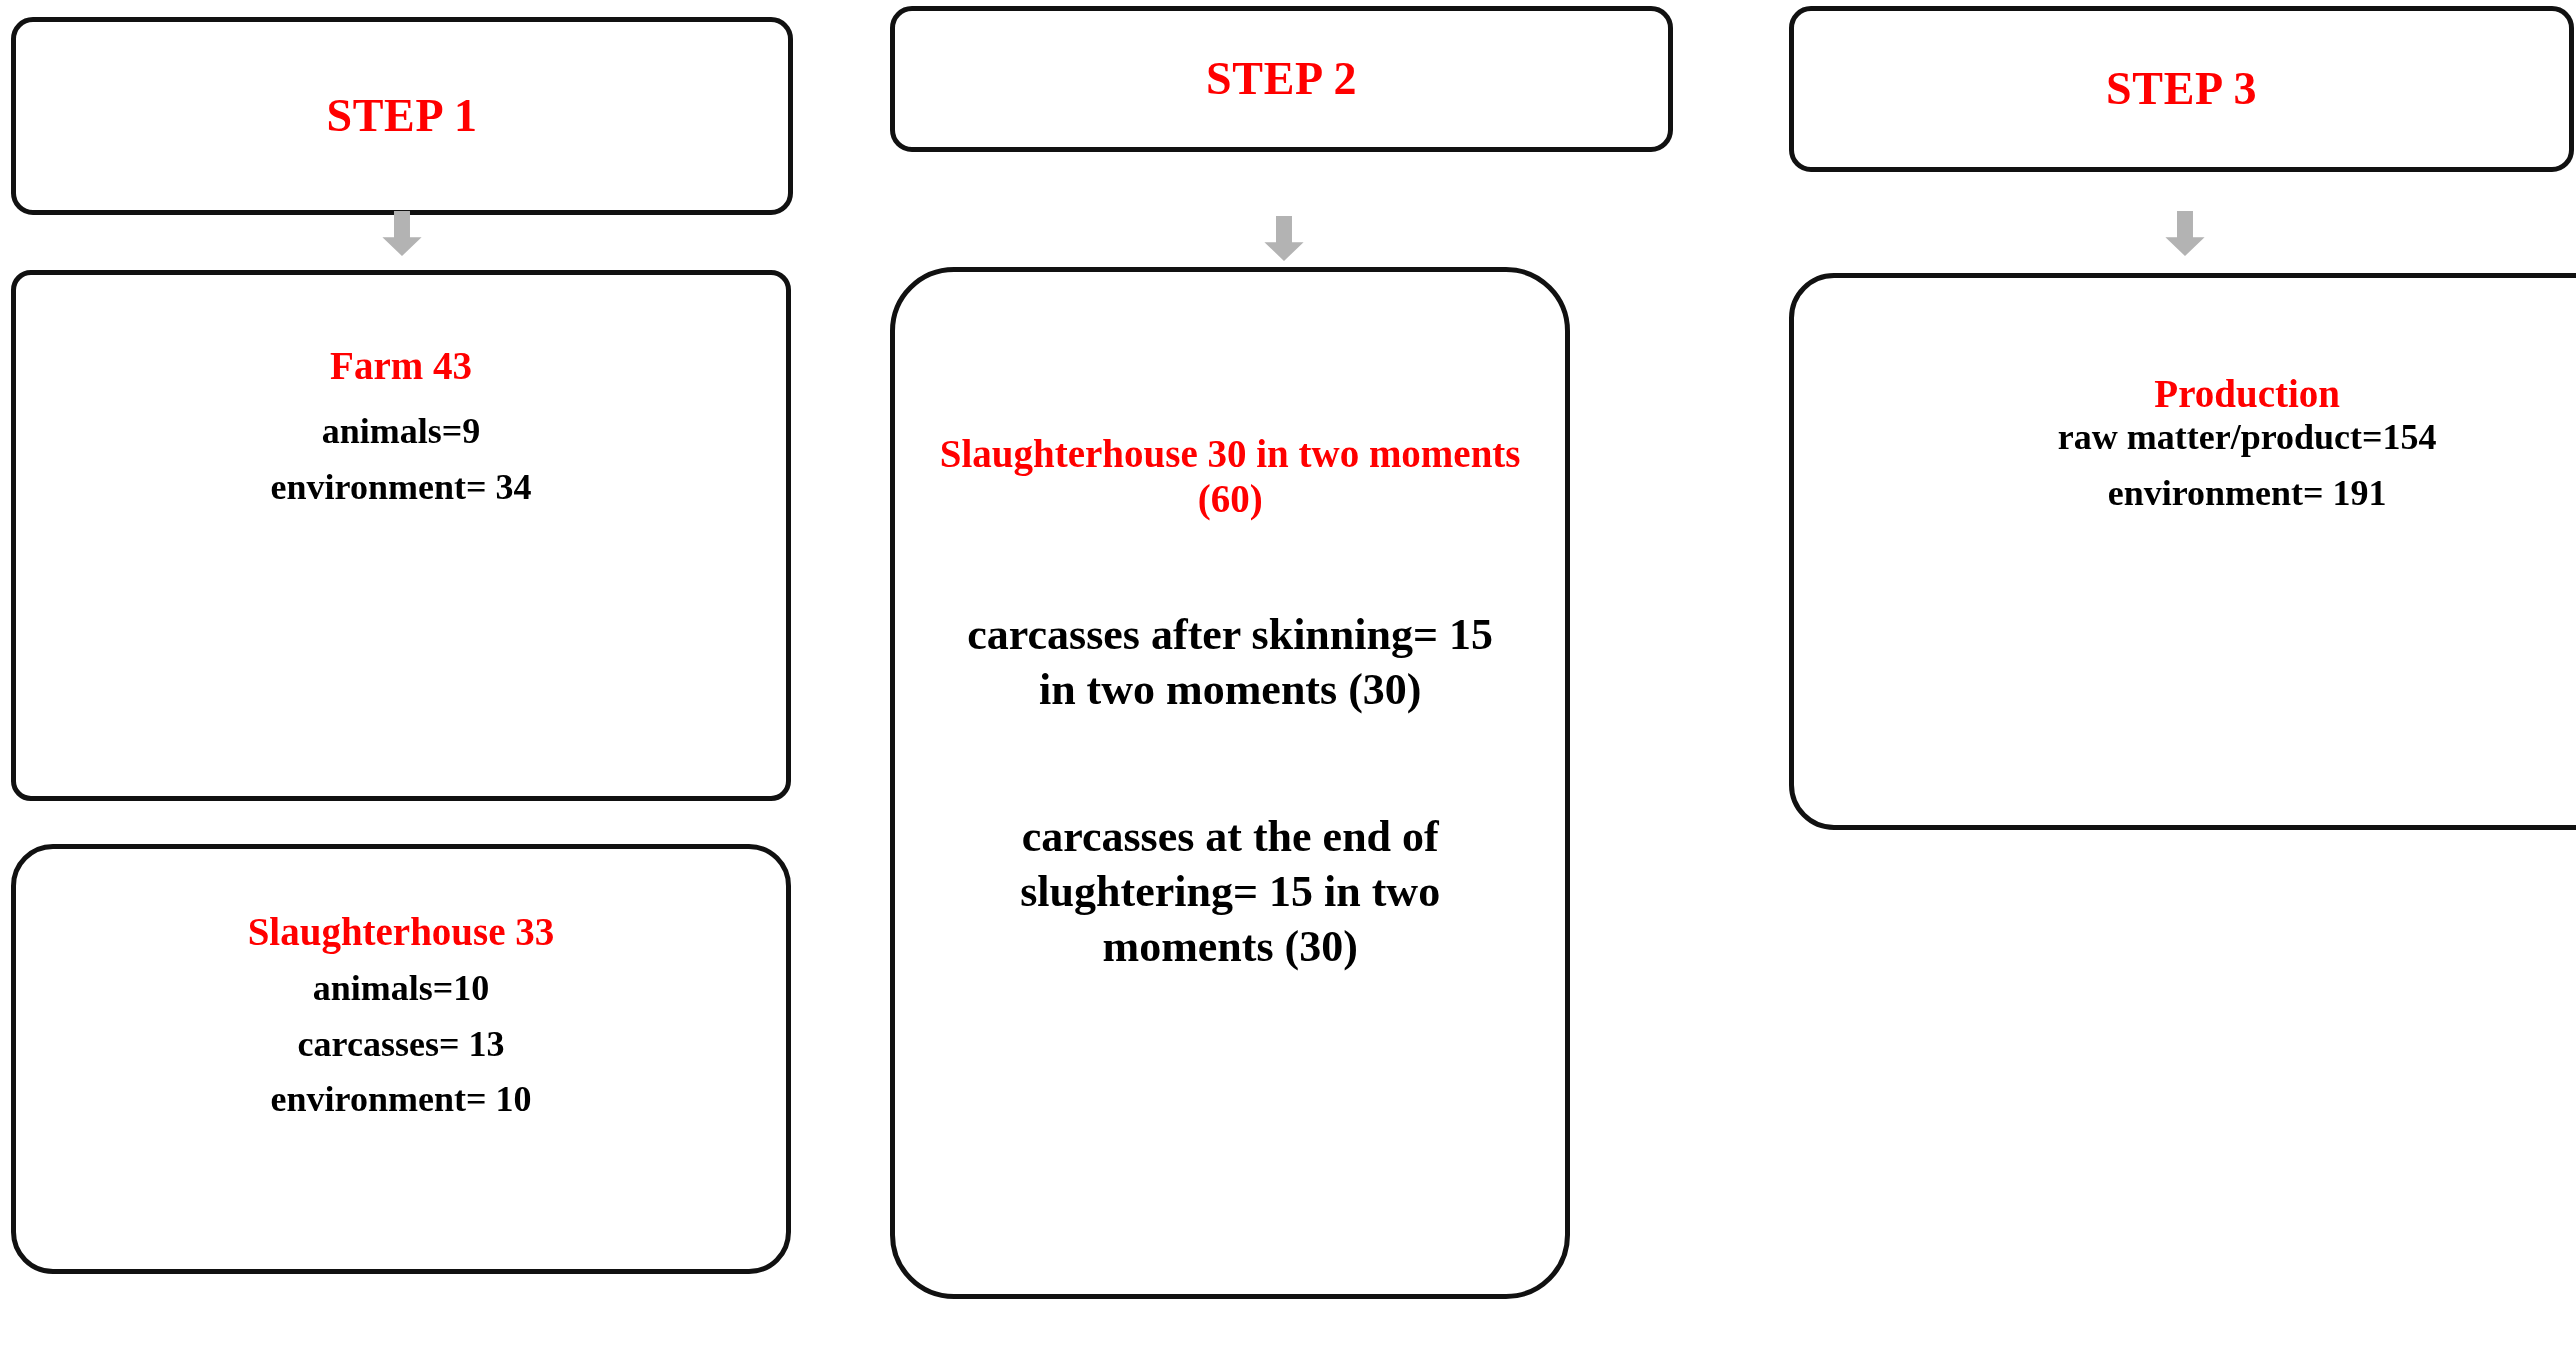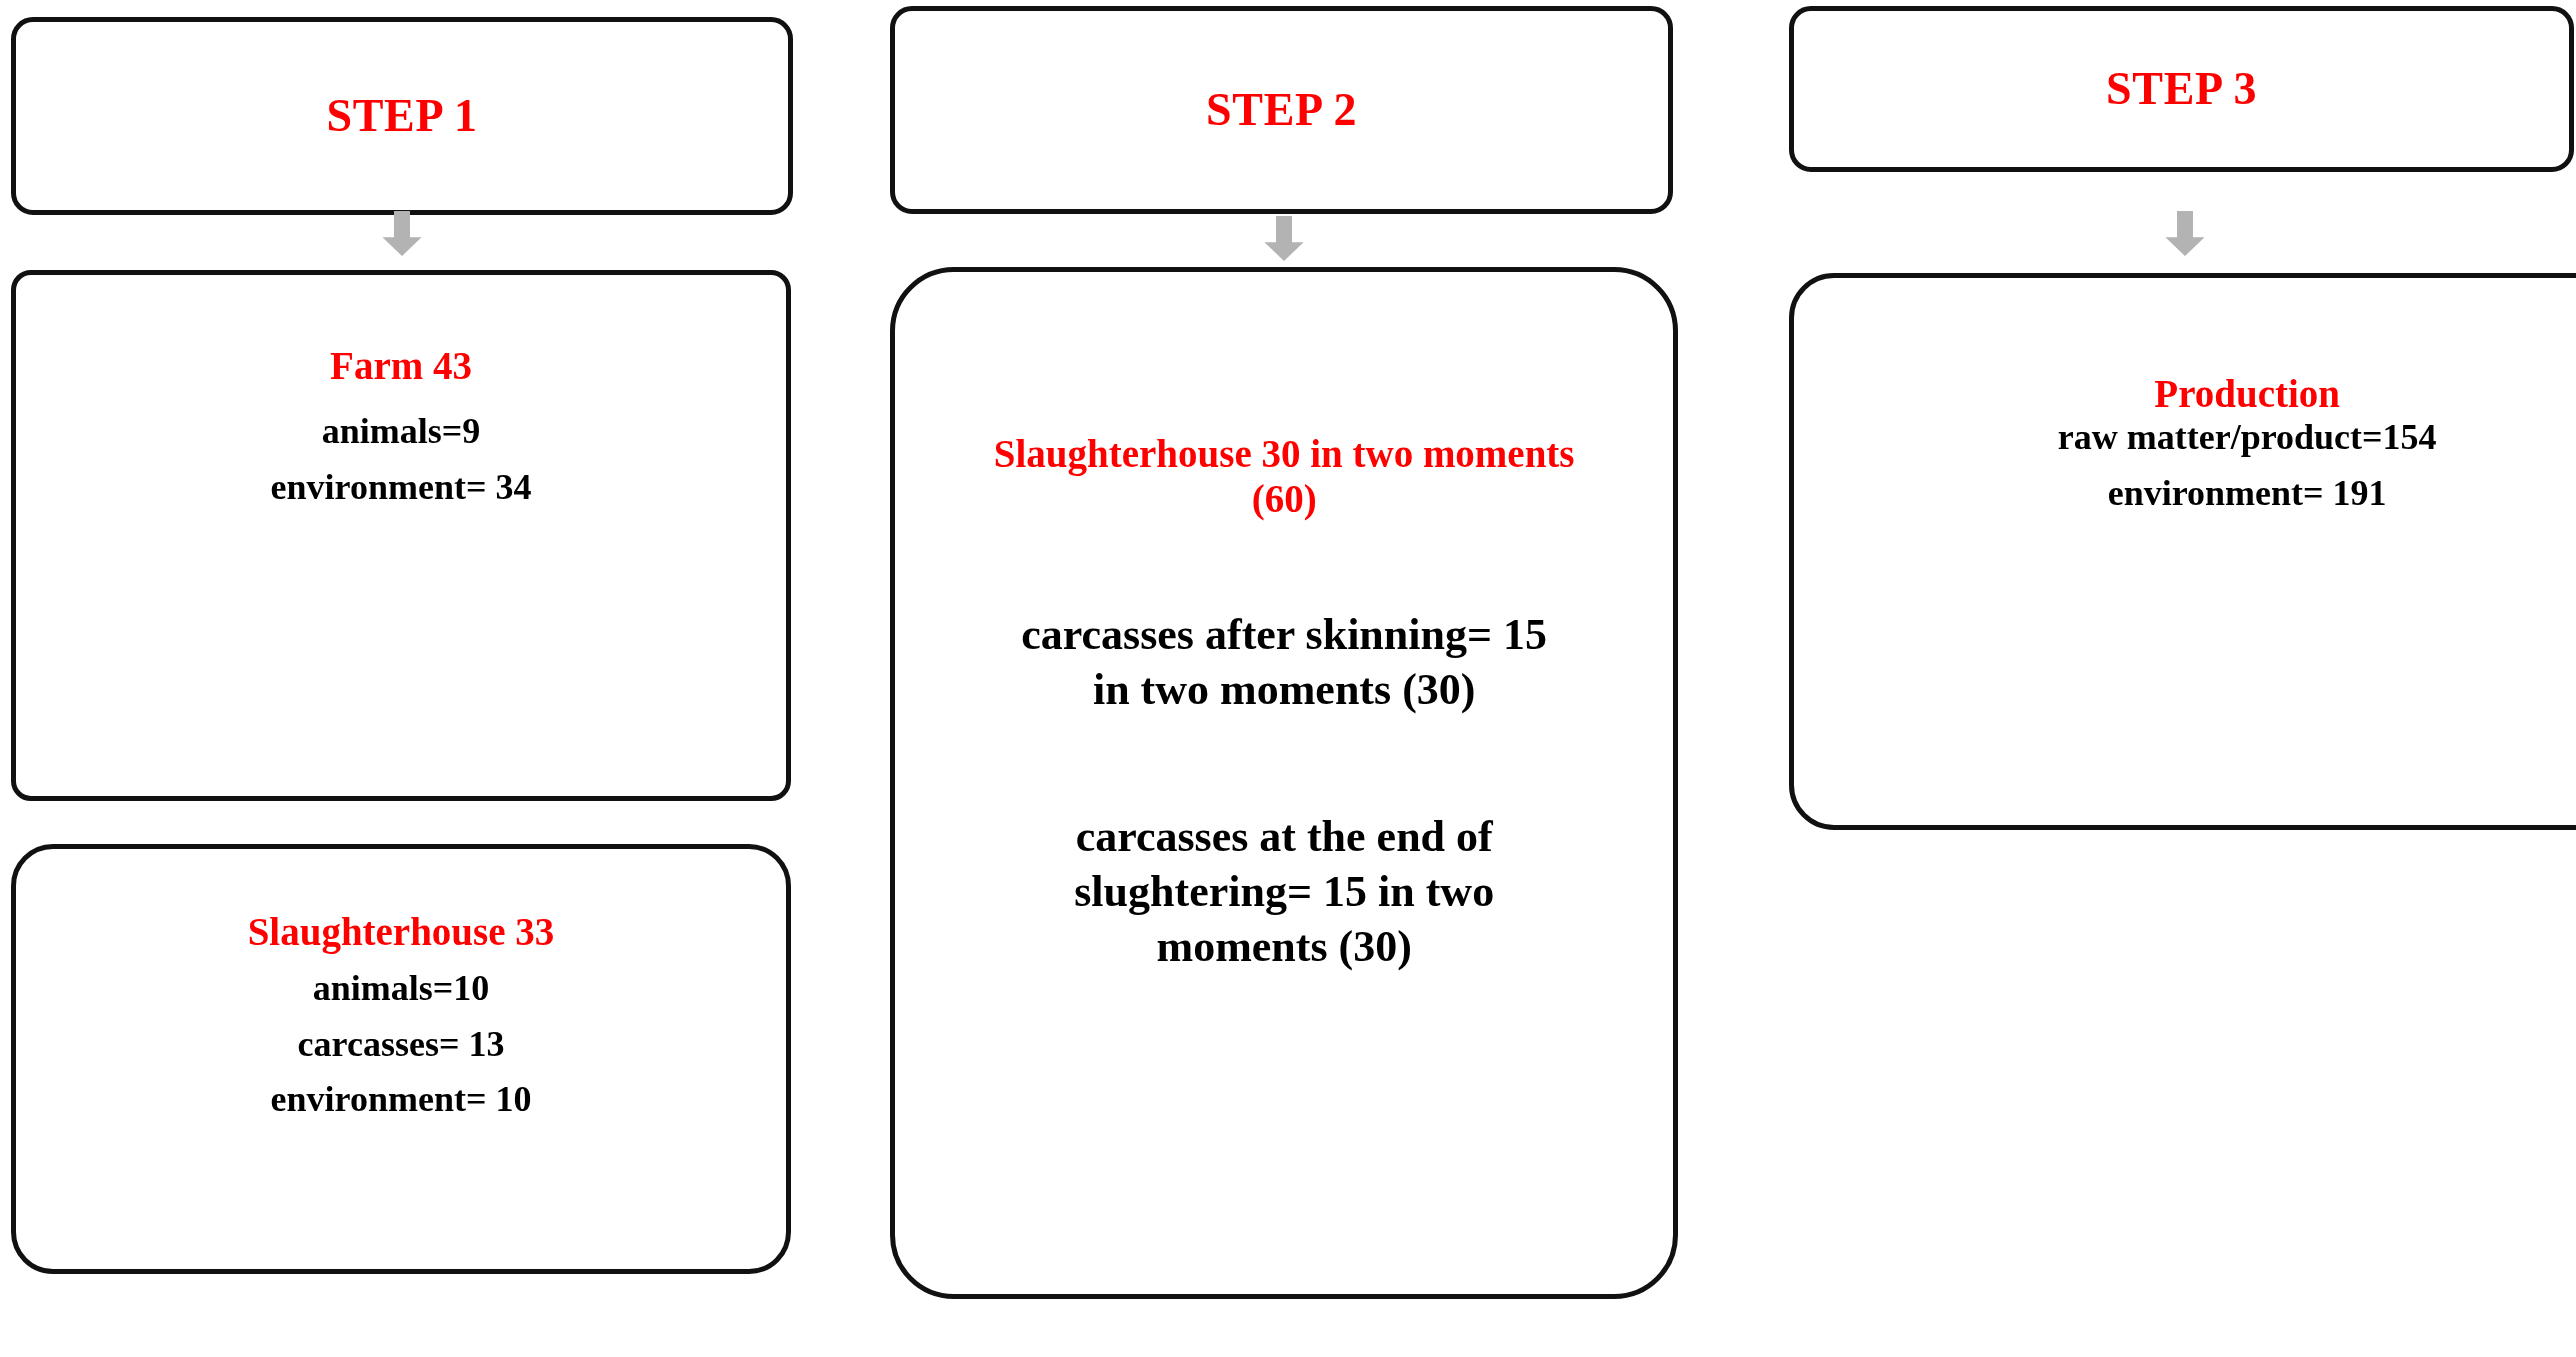--- a/index.html
+++ b/index.html
@@ -37,21 +37,21 @@
     justify-content: center;
     text-align: center;
   }
 
   
   .step-box {
     border-radius: 22px;
     border-width: 5.8px;
   }
   .c1-step { left: 11px;  top: 17px; width: 782px; height: 198px; }
-  .c2-step { left: 10.2px;  top: 5.8px; width: 783px; height: 208px; }
+  .c2-step { left: 10.2px;  top: 5.8px; width: 783px; height: 146px; }
   .c3-step { left: 10.2px;  top: 5.8px; width: 785px; height: 166px; }
 
   .step-label {
     color: #ff0000;
     font-weight: bold;
     font-size: 46px;
     line-height: 1.1;
     letter-spacing: 0.7px;
   }
 
@@ -73,21 +73,21 @@
     justify-content: flex-start;
     padding-top: 68px;
   }
   .c1-slaughter {
     left: 11px; top: 844px; width: 780px; height: 430px;
     border-radius: 42px;
     justify-content: flex-start;
     padding-top: 60px;
   }
   .c2-main {
-    left: 10.2px; top: 267px; width: 788px; height: 1032px;
+    left: 10.2px; top: 267px; width: 680px; height: 1032px;
     border-radius: 64px;
     justify-content: flex-start;
     padding-top: 159px;
   }
   .c3-production {
     left: 10.2px; top: 273px; width: 916px; height: 557px;
     border-radius: 45px;
     justify-content: flex-start;
     padding-top: 93px;
   }

